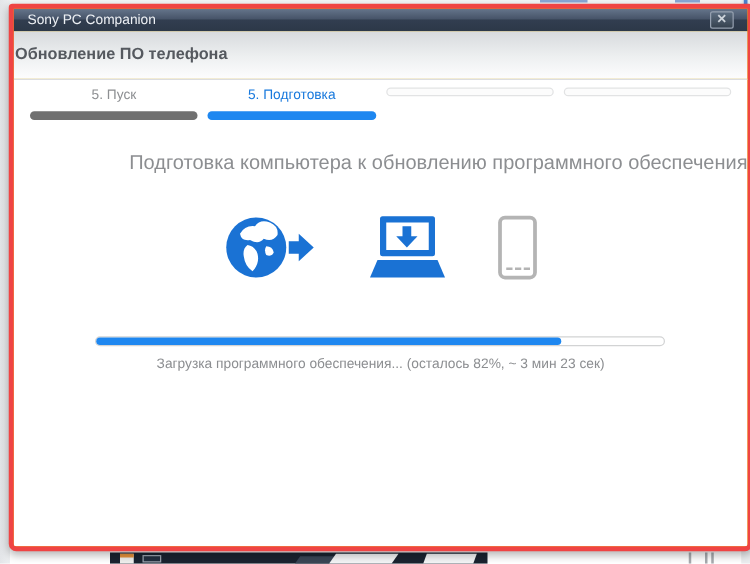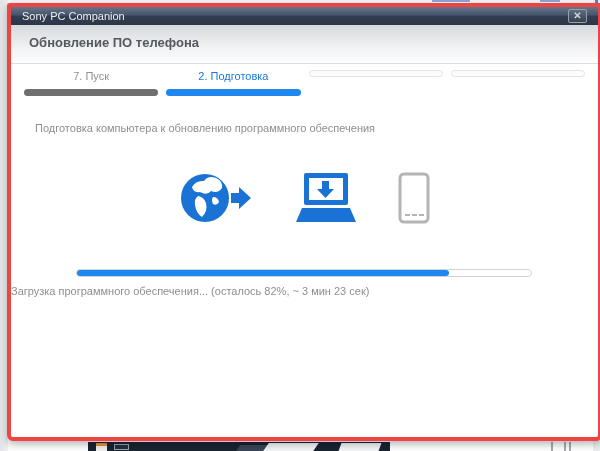--- a/index.html
+++ b/index.html
@@ -60,21 +60,21 @@
     position:absolute; right:11px; top:2px; width:19px; height:14px;
     border:1px solid #96a1b0; border-radius:2px;
     background:linear-gradient(180deg,#5d6d80,#36424f);
     color:#ced4db; font-size:10px; line-height:12px; font-weight:bold;
     text-align:center; cursor:pointer;
   }
 
   .header {
     position:absolute; left:0; top:18px; right:0; height:38px;
     background:linear-gradient(180deg,#d7dadd 0%,#eef0f1 55%,#fdfdfe 100%);
-    padding:10px 0 0 18px;
+    padding:10px 0 0 1px;
   }
   .header-title { font-size:13px; font-weight:bold; color:#55595f; }
 
   .content {
     position:absolute; left:0; top:56px; right:0; bottom:0;
     background:#fff; border-top:1px solid #dcdddf;
   }
 
   
   .steps {
@@ -84,41 +84,41 @@
   .step { flex:1; text-align:center; }
   .step-label { font-size:11px; color:#8d8f92; display:block; margin-bottom:7px; }
   .step.active .step-label { color:#1879dd; }
   .step-bar { height:7px; border-radius:4px; }
   .step.done    .step-bar { background:#707070; }
   .step.active  .step-bar { background:#1e87f0; }
   .step.pending .step-bar { background:#fcfcfc; border:1px solid #e2e3e4; }
 
   .subtitle {
     position:absolute; left:0; right:0; top:58px;
-    text-align:left; font-size:11px; color:#8c8e91;margin-left:24px;
+    text-align:right; font-size:16px; color:#8c8e91;
   }
 
   
   .icons-row {
     position:absolute; left:0; right:0; top:108px; height:54px;
     display:flex; justify-content:center; align-items:flex-start; gap:42px;
   }
   .icon-box { display:block; }
 
   
   .progress-track {
     position:absolute; left:65px; width:456px; top:205px; height:8px;
     background:#ffffff; border:1px solid #d2d3d4; border-radius:4px;
   }
   .progress-fill {
     height:100%; border-radius:4px; background:#1e87f0;
   }
   .progress-status {
     position:absolute; left:0; right:0; top:221px;
-    text-align:left; font-size:11px; color:#8c8e91;
+    text-align:center; font-size:11px; color:#8c8e91;
   }
 </style>
 </head>
 <body>
 
 <div class="backdrop-left"></div>
 <div class="backdrop-right"></div>
 <div class="backdrop-top"></div>
 <div class="bd-blue-dash1"></div>
 <div class="bd-blue-dash2"></div>
@@ -142,25 +142,25 @@
   </div>
 
   <div class="header">
     <div class="header-title">Обновление ПО телефона</div>
   </div>
 
   <div class="content">
 
     <div class="steps">
       <div class="step done">
-        <span class="step-label">7. Пуск</span>
+        <span class="step-label">5. Пуск</span>
         <div class="step-bar"></div>
       </div>
       <div class="step active">
-        <span class="step-label">2. Подготовка</span>
+        <span class="step-label">5. Подготовка</span>
         <div class="step-bar"></div>
       </div>
       <div class="step pending">
         <div class="step-bar"></div>
       </div>
       <div class="step pending">
         <div class="step-bar"></div>
       </div>
     </div>
 

